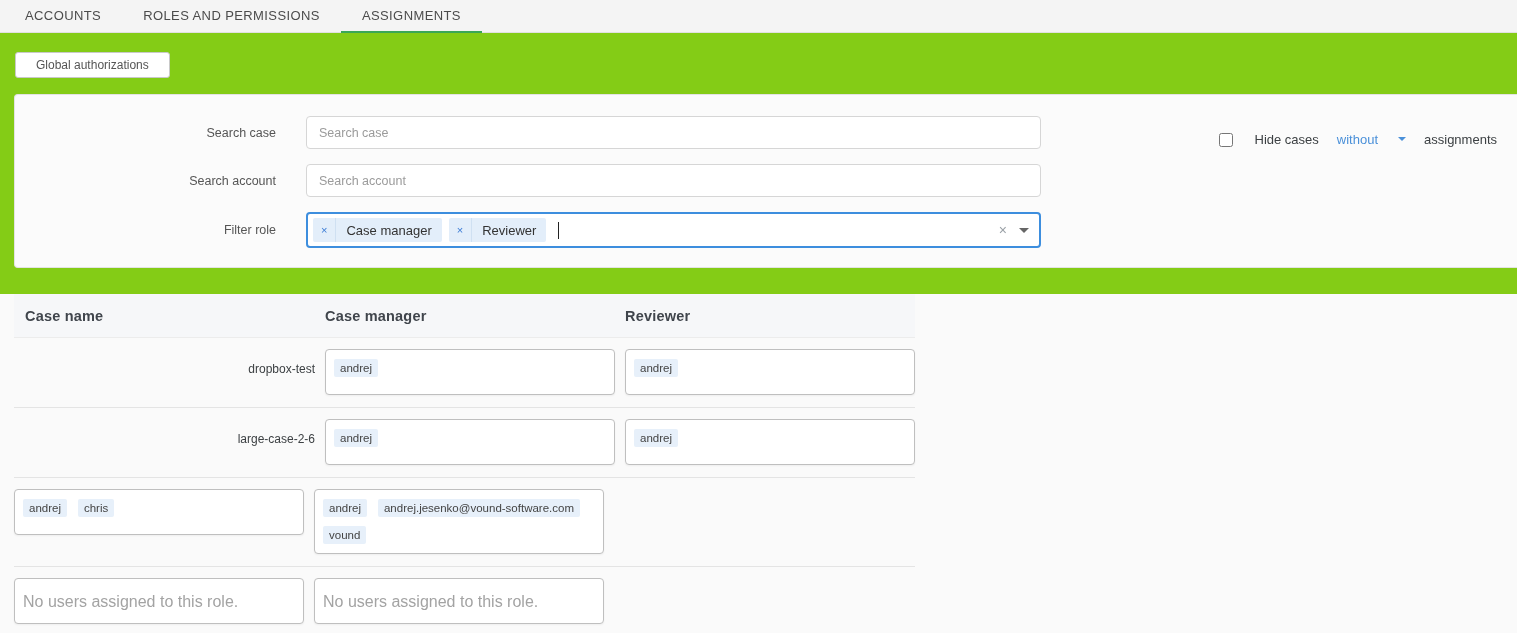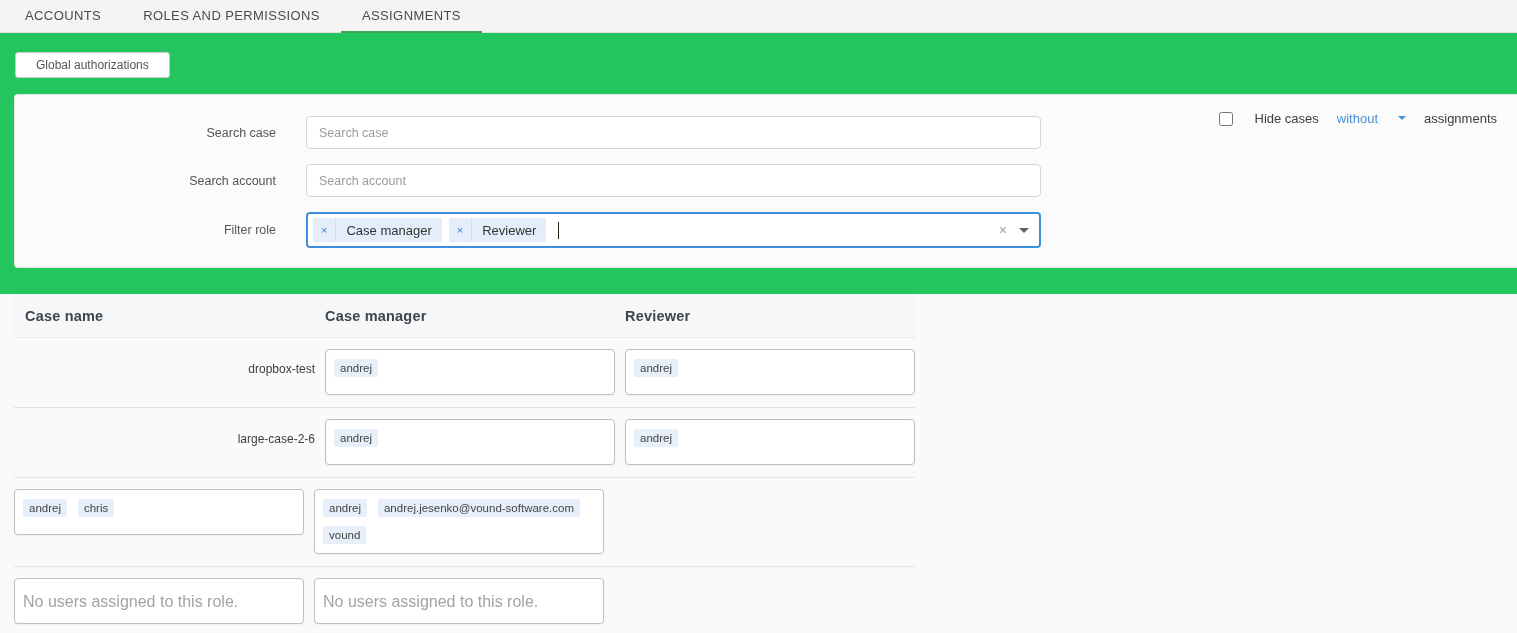--- a/index.html
+++ b/index.html
@@ -2,21 +2,21 @@
 <html><head>
 <meta charset="utf-8">
 <style>
   * { box-sizing: border-box; }
   html, body { margin: 0; padding: 0; }
   body {
     font-family: "Liberation Sans", sans-serif;
     background: #fdfdfd;
     color: #333;
   }
-  .viewport { width: 1517px; height: 633px; overflow: hidden; background: #22c55e; }
+  .viewport { width: 1517px; height: 633px; overflow: hidden; background: #84cc16; }
 
   
   .tabbar {
     height: 33px; background: #f4f4f4; border-bottom: 1px solid #e0e0e0;
     display: flex; align-items: stretch; padding-left: 4px;
   }
   .tab {
     padding: 0 21px; display: flex; align-items: center;
     font-size: 13px; color: #4b4b4b; letter-spacing: 0.4px; cursor: pointer;
     border-bottom: 2px solid transparent; margin-bottom: -1px; white-space: nowrap;
@@ -69,21 +69,21 @@
   .text-caret { width: 1px; height: 17px; background: #222; margin-left: 5px; }
   .select-controls { margin-left: auto; display: flex; align-items: center; gap: 12px; }
   .clear-x { color: #9aa0a6; font-size: 14px; cursor: pointer; line-height: 1; }
   .caret-down {
     width: 0; height: 0; border-left: 5px solid transparent;
     border-right: 5px solid transparent; border-top: 5px solid #666; cursor: pointer;
   }
 
   
   .hide-cases {
-    position: absolute; top: 16px; right: 20px;
+    position: absolute; top: 37px; right: 20px;
     display: flex; align-items: center; font-size: 13px; color: #3c4043; gap: 16px;
     white-space: nowrap;
   }
   .hide-cases input { width: 14px; height: 14px; margin: 0 6px 0 0; accent-color: #fff; }
   .mode-link { color: #4a90d9; cursor: pointer; margin-left: 2px; }
   .caret-blue {
     display: inline-block; width: 0; height: 0; margin: 0 2px 1px 4px;
     border-left: 4px solid transparent; border-right: 4px solid transparent;
     border-top: 4px solid #4a90d9; vertical-align: middle; cursor: pointer;
   }

